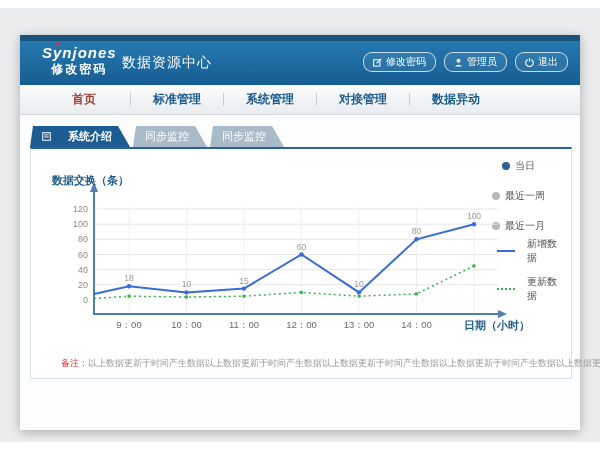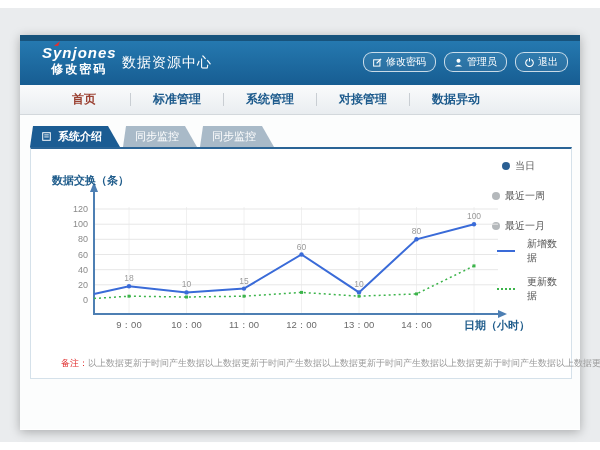--- a/index.html
+++ b/index.html
@@ -25,21 +25,21 @@
   
   .nav { height:30px; background:linear-gradient(#fafbfc,#e9edf0); border-bottom:1px solid #d3d8dc;
     display:flex; align-items:center; padding-left:18px; }
   .nav-item { width:92px; text-align:center; font-size:12px; font-weight:bold; color:#1c5a8c; cursor:pointer; }
   .nav-item.active { color:#9b4233; }
   .nav-sep { width:1px; height:13px; background:#c9ced3; }
   
   .content { position:relative; height:314px; background:#fcfdfd; }
   .panel { position:absolute; left:10px; top:11px; width:542px; }
   .tabs { display:flex; gap:3px; height:21px; align-items:flex-end; }
-  .tab { height:21px; display:flex; align-items:center; gap:7px; padding:0 18px 0 12px;
+  .tab { height:21px; display:flex; align-items:center; gap:17px; padding:0 18px 0 12px;
     font-size:11px; color:#fff; cursor:pointer;
     clip-path:polygon(0 100%,3px 0,calc(100% - 12px) 0,100% 100%); }
   .tab.active { background:#1b5c93; font-weight:bold; }
   .tab.inactive { background:#a9bac8; }
   .card { border:1px solid #d5e1ea; border-top:2px solid #2a6496; background:#fff; height:232px; position:relative; }
   
   .filters { position:absolute; right:26px; top:10px; display:flex; gap:16px; align-items:center;flex-direction:column; }
   .radio { display:flex; align-items:center; gap:5px; font-size:10px; color:#555; cursor:pointer; }
   .dot { width:8px; height:8px; border-radius:50%; background:#b4b8bb; }
   .radio.selected .dot { background:#2a5f93; }

